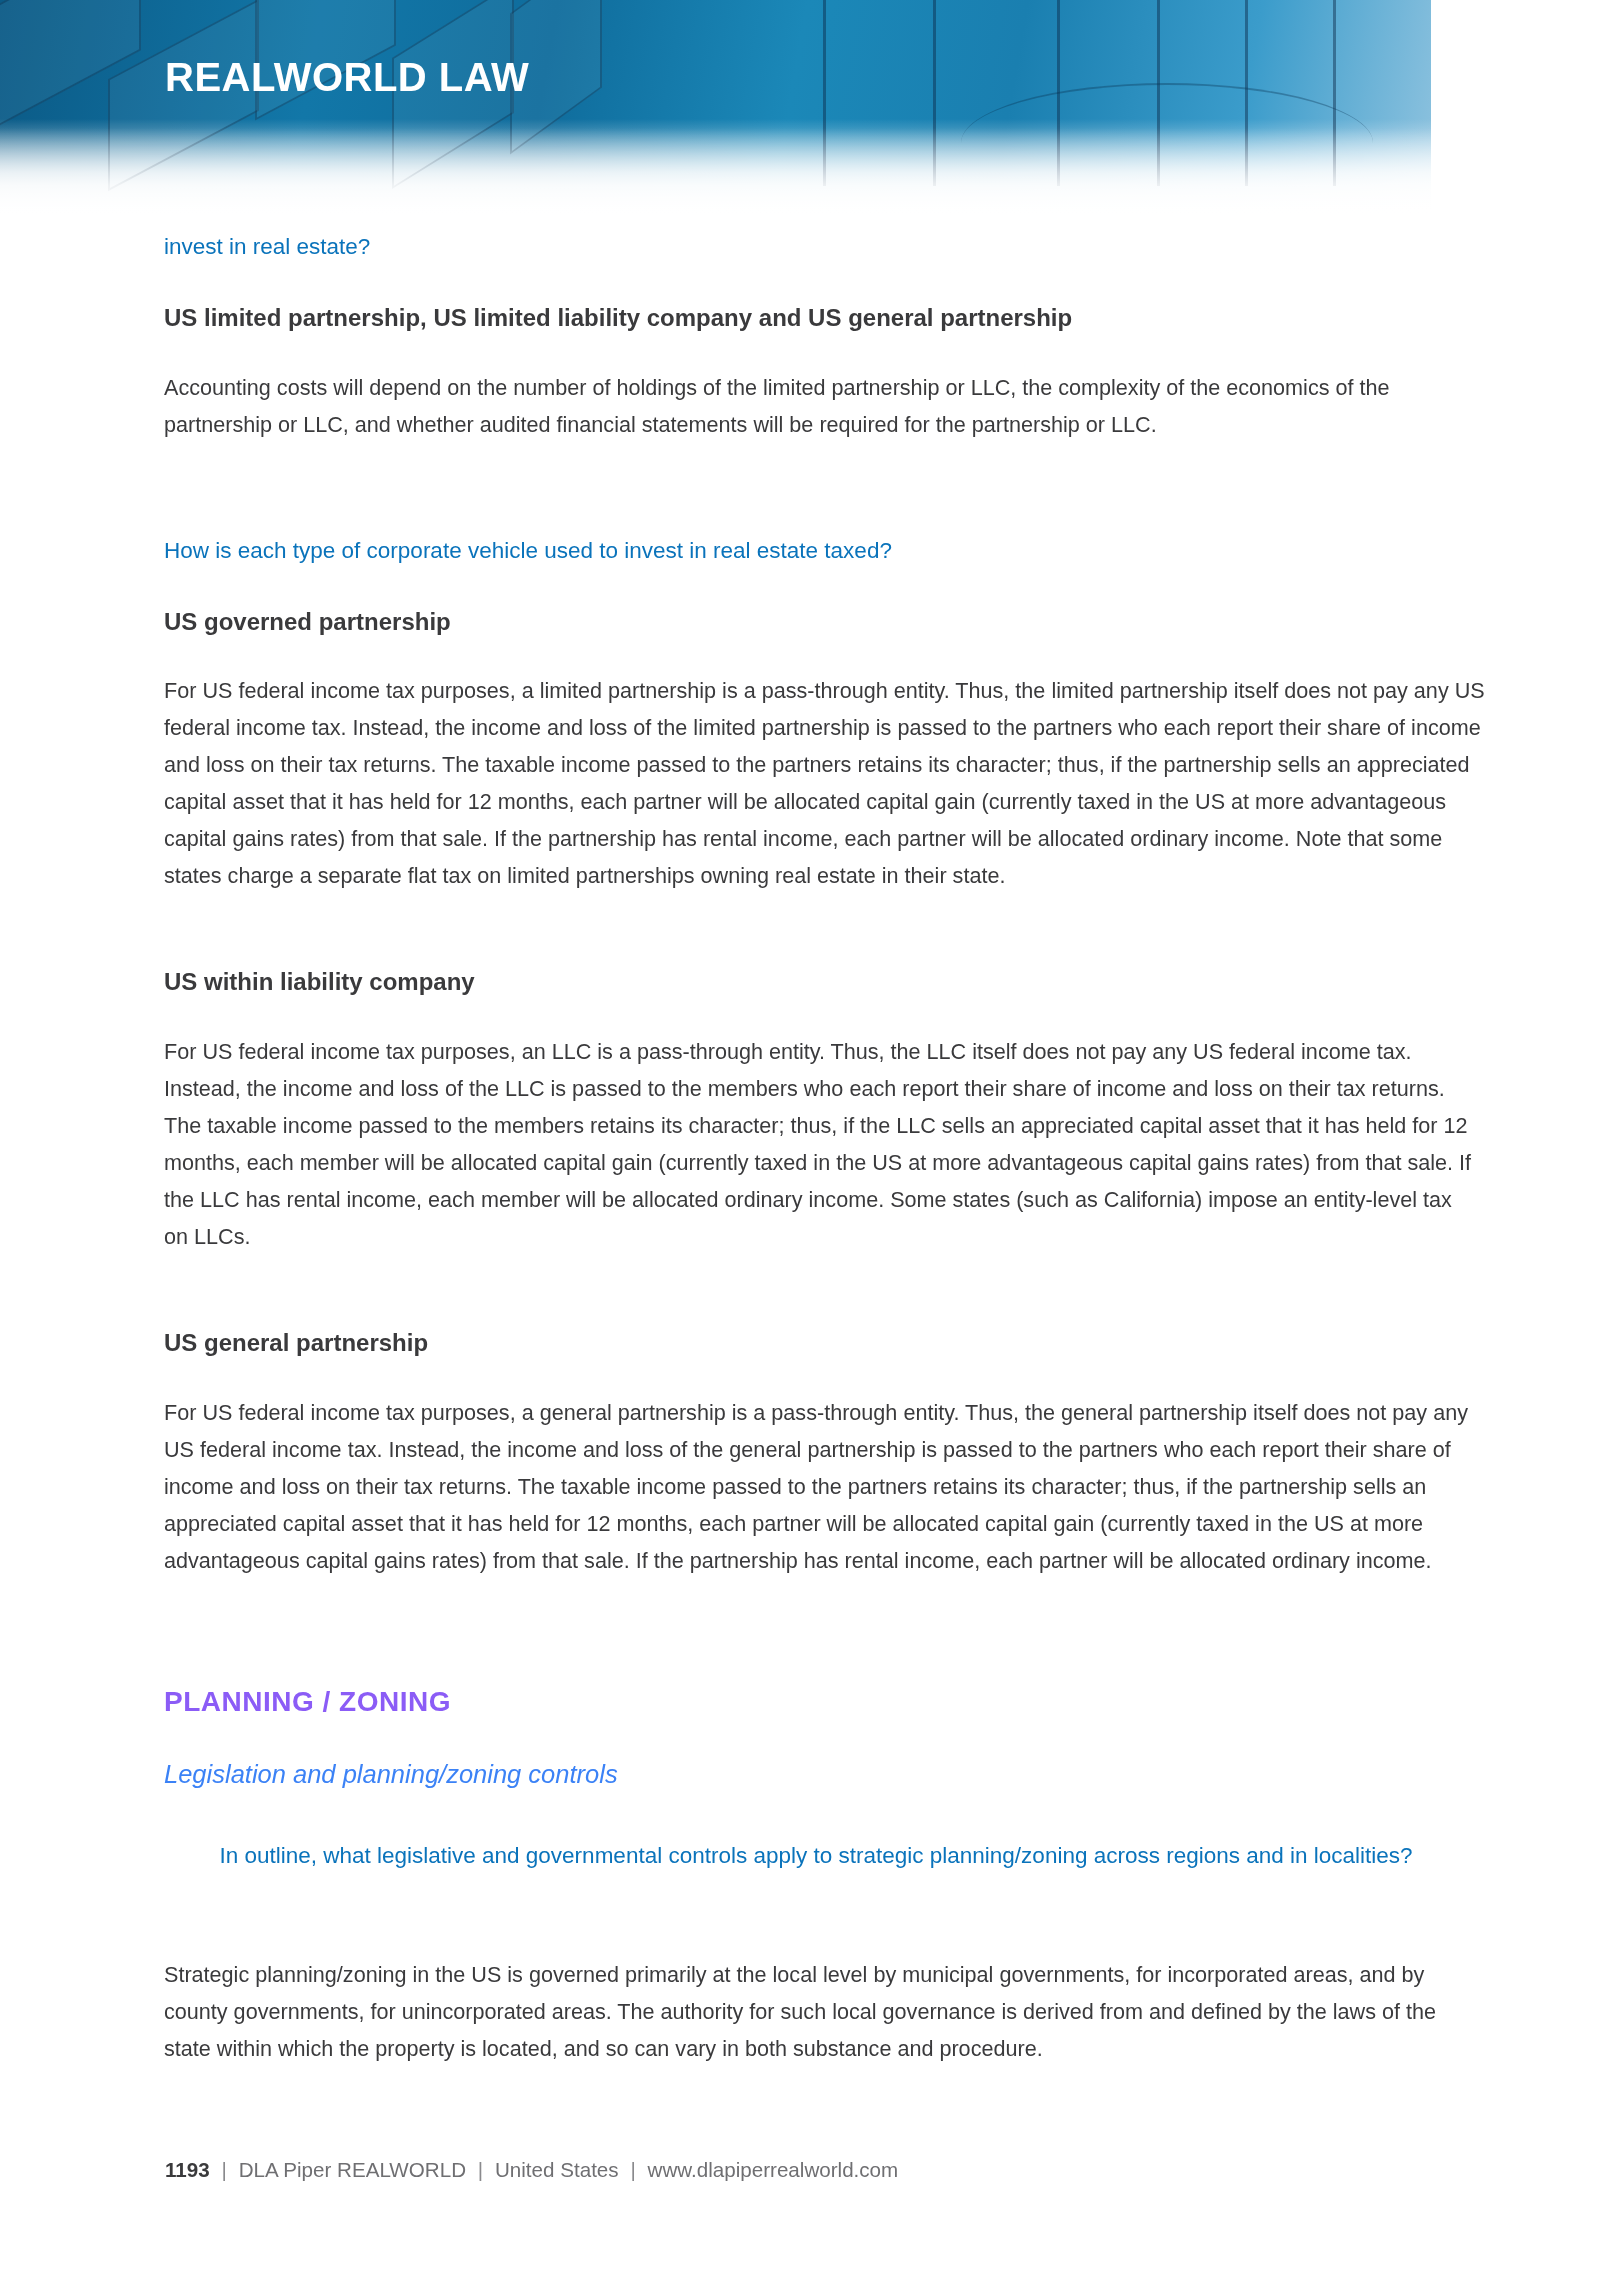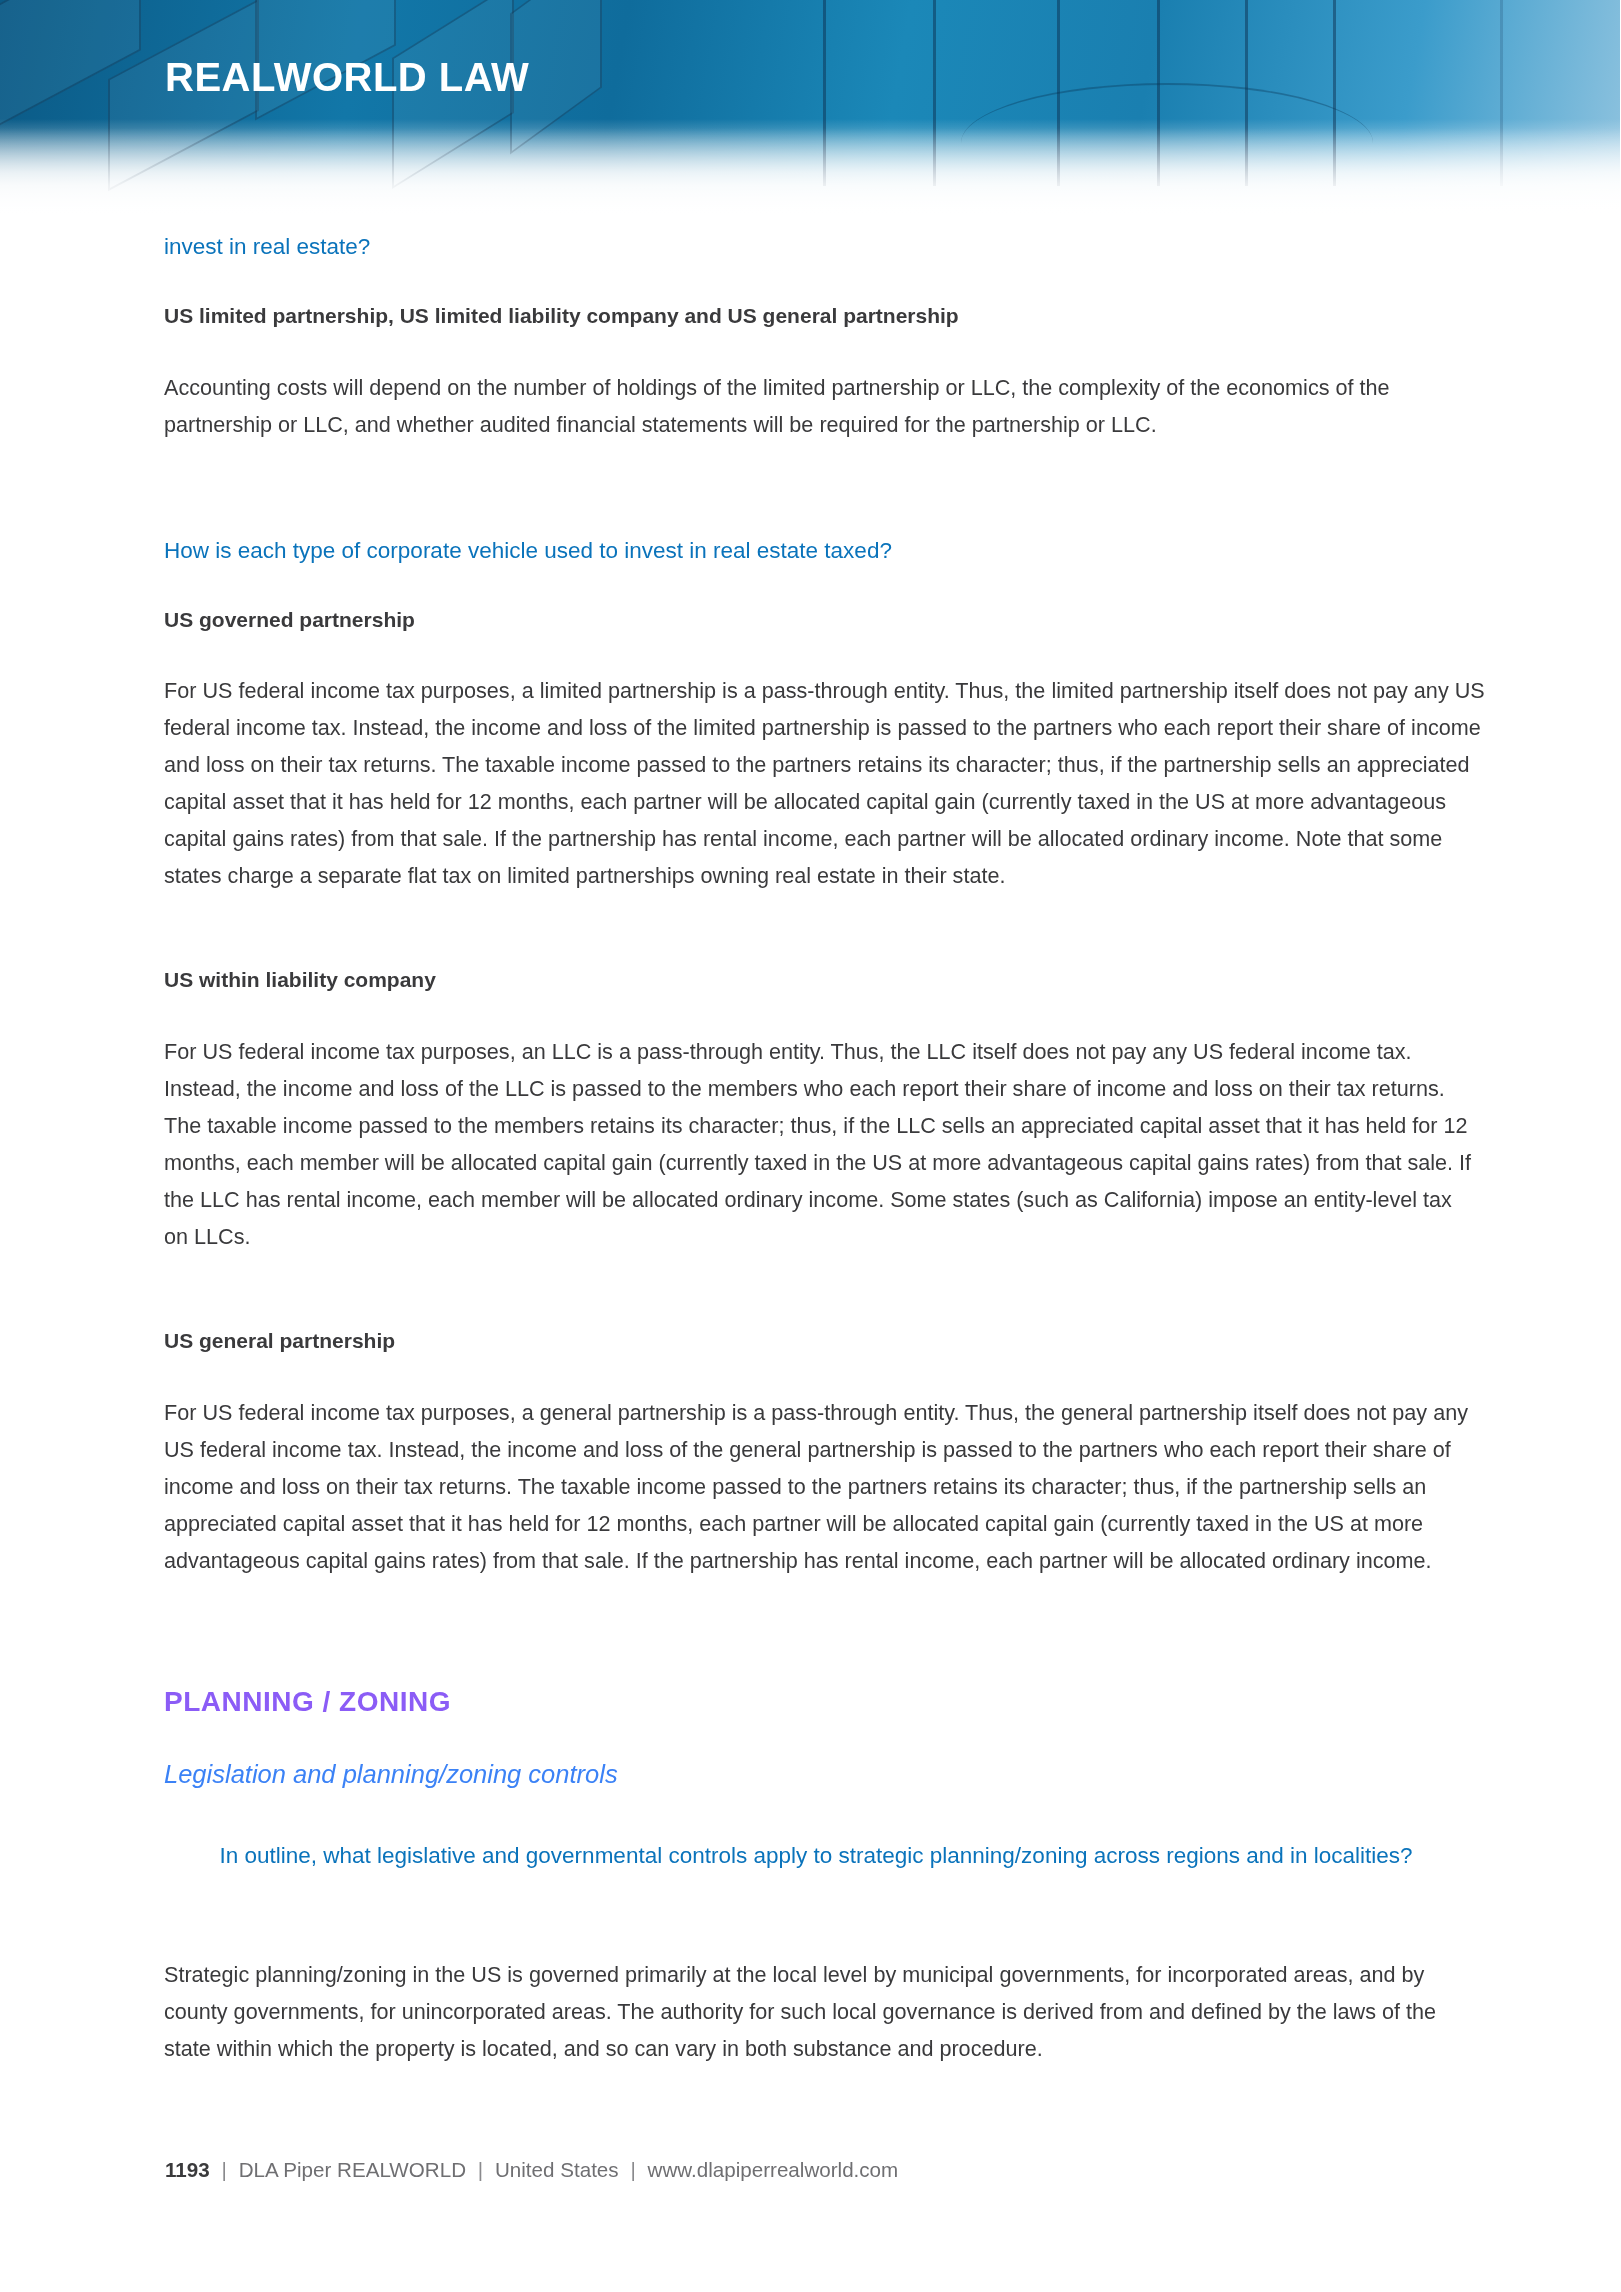--- a/index.html
+++ b/index.html
@@ -1,35 +1,35 @@
 <!DOCTYPE html>
 <html><head>
 <meta charset="utf-8">
 <style>
   html, body { margin: 0; padding: 0; background: #ffffff; }
   body { width: 1621px; height: 2293px; position: relative; overflow: hidden;
          font-family: "Liberation Sans", "DejaVu Sans", sans-serif; color: #3a3a3c; }
 
-  .banner { position: absolute; left: 0; top: 0; width: 1620px; height: 216px; overflow: hidden;
+  .banner { position: absolute; left: 0; top: 0; width: 1431px; height: 216px; overflow: hidden;
     background:
       linear-gradient(180deg, rgba(255,255,255,0) 0%, rgba(255,255,255,0) 55%, rgba(255,255,255,0.75) 80%, #ffffff 100%),
       linear-gradient(100deg, #0b5a86 0%, #1277a8 22%, #0f6c9c 38%, #1b88b8 55%, #1a7fb0 70%, #3b9ccb 86%, #8fc3df 100%);
   }
   .banner .pane { position: absolute; border: 2px solid rgba(8,40,70,0.35); background: rgba(255,255,255,0.05); }
   .banner .vline { position: absolute; top: 0; width: 2.9px; height: 186px; background: rgba(10,40,70,0.45); }
   .banner .arc { position: absolute; border-top: 2.9px solid rgba(10,50,80,0.35); border-radius: 50% 50% 0 0; }
   .banner .fade { position: absolute; left: 0; bottom: 0; width: 100%; height: 88px;
     background: linear-gradient(180deg, rgba(255,255,255,0) 0%, rgba(255,255,255,0.85) 65%, #fff 100%); }
 
   .brand { position: absolute; left: 165px; top: 55px; font-size: 40px; font-weight: bold;
     color: #ffffff; letter-spacing: 0.5px; }
 
   .content { position: absolute; left: 164px; top: 0; width: 1323px; }
   .q { color: #0a73bb; font-size: 22.5px; line-height: 35px; text-align: center; }
-  .sub { font-weight: bold; font-size: 21px; color: #3a3a3c; }
+  .sub { font-weight: bold; font-size: 24px; color: #3a3a3c; }
   .p { font-size: 21.6px; line-height: 37px; color: #3a3a3c; }
   .h2 { color: #8b5cf6; font-size: 28px; font-weight: bold; letter-spacing: 0.5px; }
   .h3i { color: #3b82f6; font-size: 25.5px; font-style: italic; }
   .abs { position: absolute; left: 0; }
 
   .footer { position: absolute; left: 165px; top: 2158px; font-size: 20.6px; color: #6f6f72; white-space: nowrap; }
   .footer .pg { font-weight: bold; color: #3a3a3c; }
   .footer .sep { margin: 0 11.8px; color: #8a8a8d; }
 </style>
 </head>

